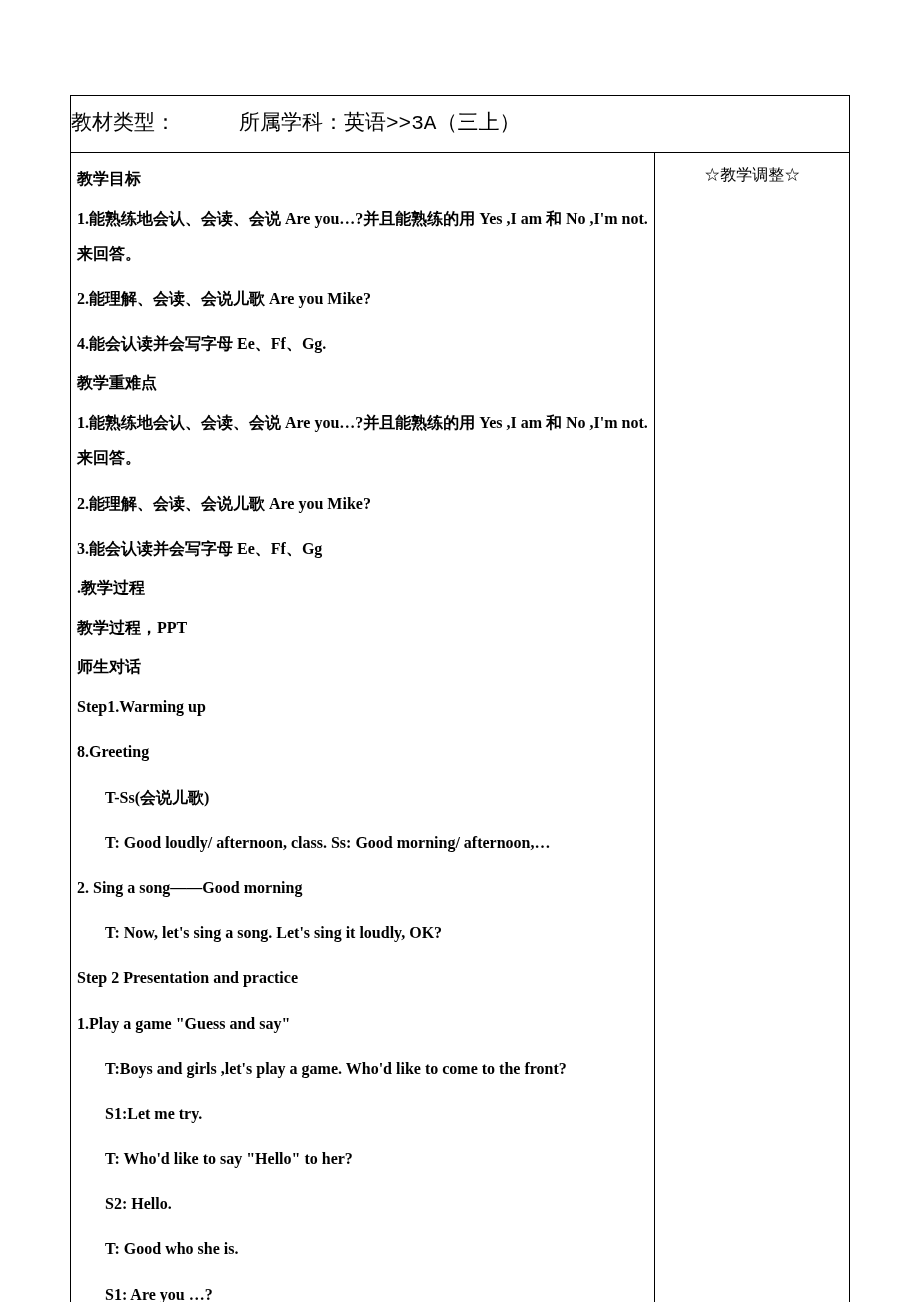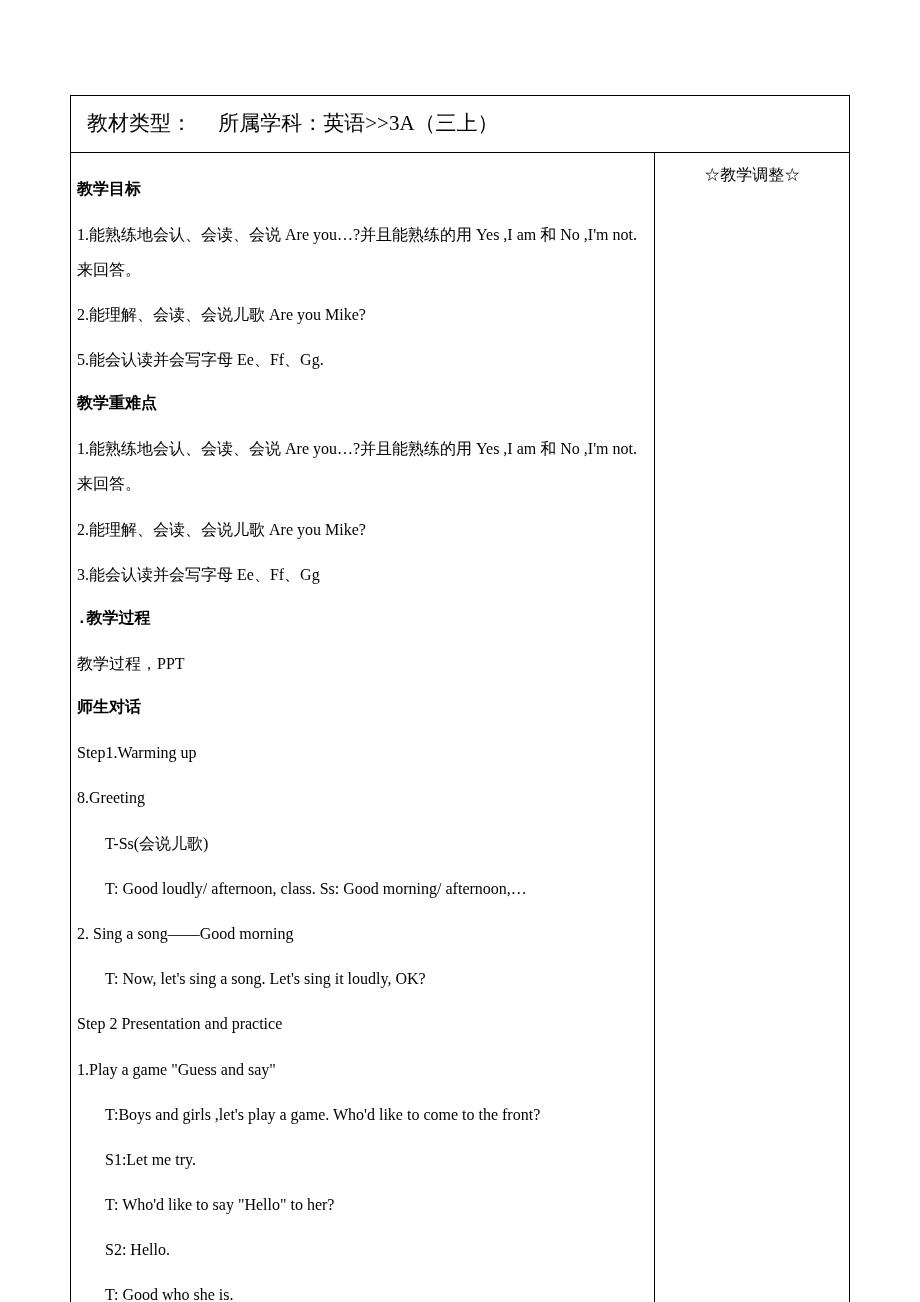--- a/index.html
+++ b/index.html
@@ -19,49 +19,49 @@
     .page {
       padding: 95px 70px 60px 70px;
     }
     .outer-table {
       width: 100%;
       border-collapse: collapse;
       border: 1px solid #000;
     }
     .header-cell {
       border: 1px solid #000;
-      padding: 12px 16px;
+      padding: 12px 0;
       font-size: 21px;
-      font-family: Liberation Serif, serif;
+      font-family: Liberation Mono, monospace;
       vertical-align: middle;
     }
     .main-cell {
       border: 1px solid #000;
       padding: 10px 6px;
       vertical-align: top;
       width: 75%;
     }
     .side-cell {
       border: 1px solid #000;
       padding: 10px 6px;
       vertical-align: top;
       text-align: center;
       font-size: 16px;
       width: 25%;
     }
     .section-heading {
       font-weight: bold;
       font-size: 16px;
-      margin: 15px 0;
-      font-family: Liberation Mono, monospace;
+      margin: 4px 0;
     }
     .content-line {
       font-size: 16px;
       margin: 10px 0;
       line-height: 2.2;
+      font-weight: bold;
     }
     .indent-1 {
       padding-left: 28px;
     }
   </style>
 </head>
 <body>
 
 <div class="page">
   <table class="outer-table">
@@ -72,21 +72,21 @@
         &nbsp;&nbsp;&nbsp;
         <span>所属学科：英语&gt;&gt;3A（三上）</span>
       </td>
     </tr>
     <tr>
       <td class="main-cell">
 
         <div class="section-heading">教学目标</div>
         <div class="content-line">1.能熟练地会认、会读、会说 Are you…?并且能熟练的用 Yes ,I am 和  No ,I'm not.来回答。</div>
         <div class="content-line">2.能理解、会读、会说儿歌 Are you Mike?</div>
-        <div class="content-line">5.能会认读并会写字母 Ee、Ff、Gg.</div>
+        <div class="content-line">4.能会认读并会写字母 Ee、Ff、Gg.</div>
 
         <div class="section-heading">教学重难点</div>
         <div class="content-line">1.能熟练地会认、会读、会说 Are you…?并且能熟练的用 Yes ,I am 和  No ,I'm not.来回答。</div>
         <div class="content-line">2.能理解、会读、会说儿歌 Are you Mike?</div>
         <div class="content-line">3.能会认读并会写字母 Ee、Ff、Gg</div>
 
         <div class="section-heading">.教学过程</div>
         <div class="content-line">教学过程，PPT</div>
 
         <div class="section-heading">师生对话</div>

